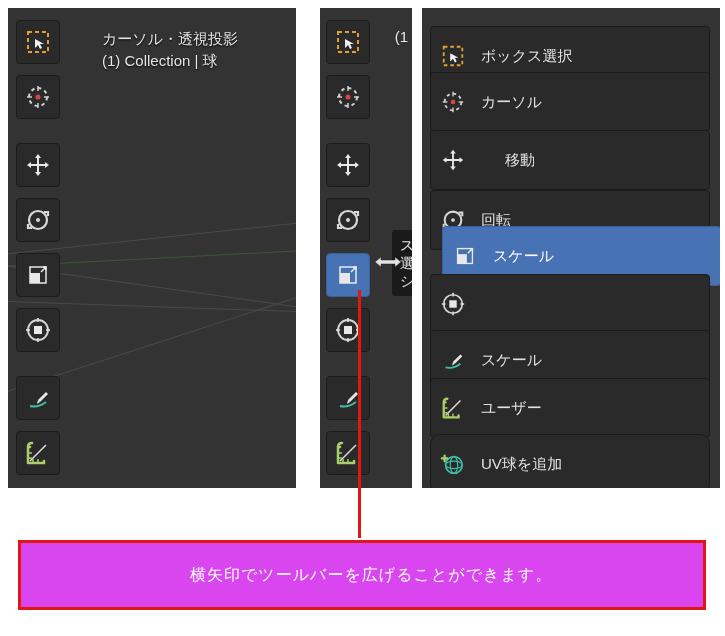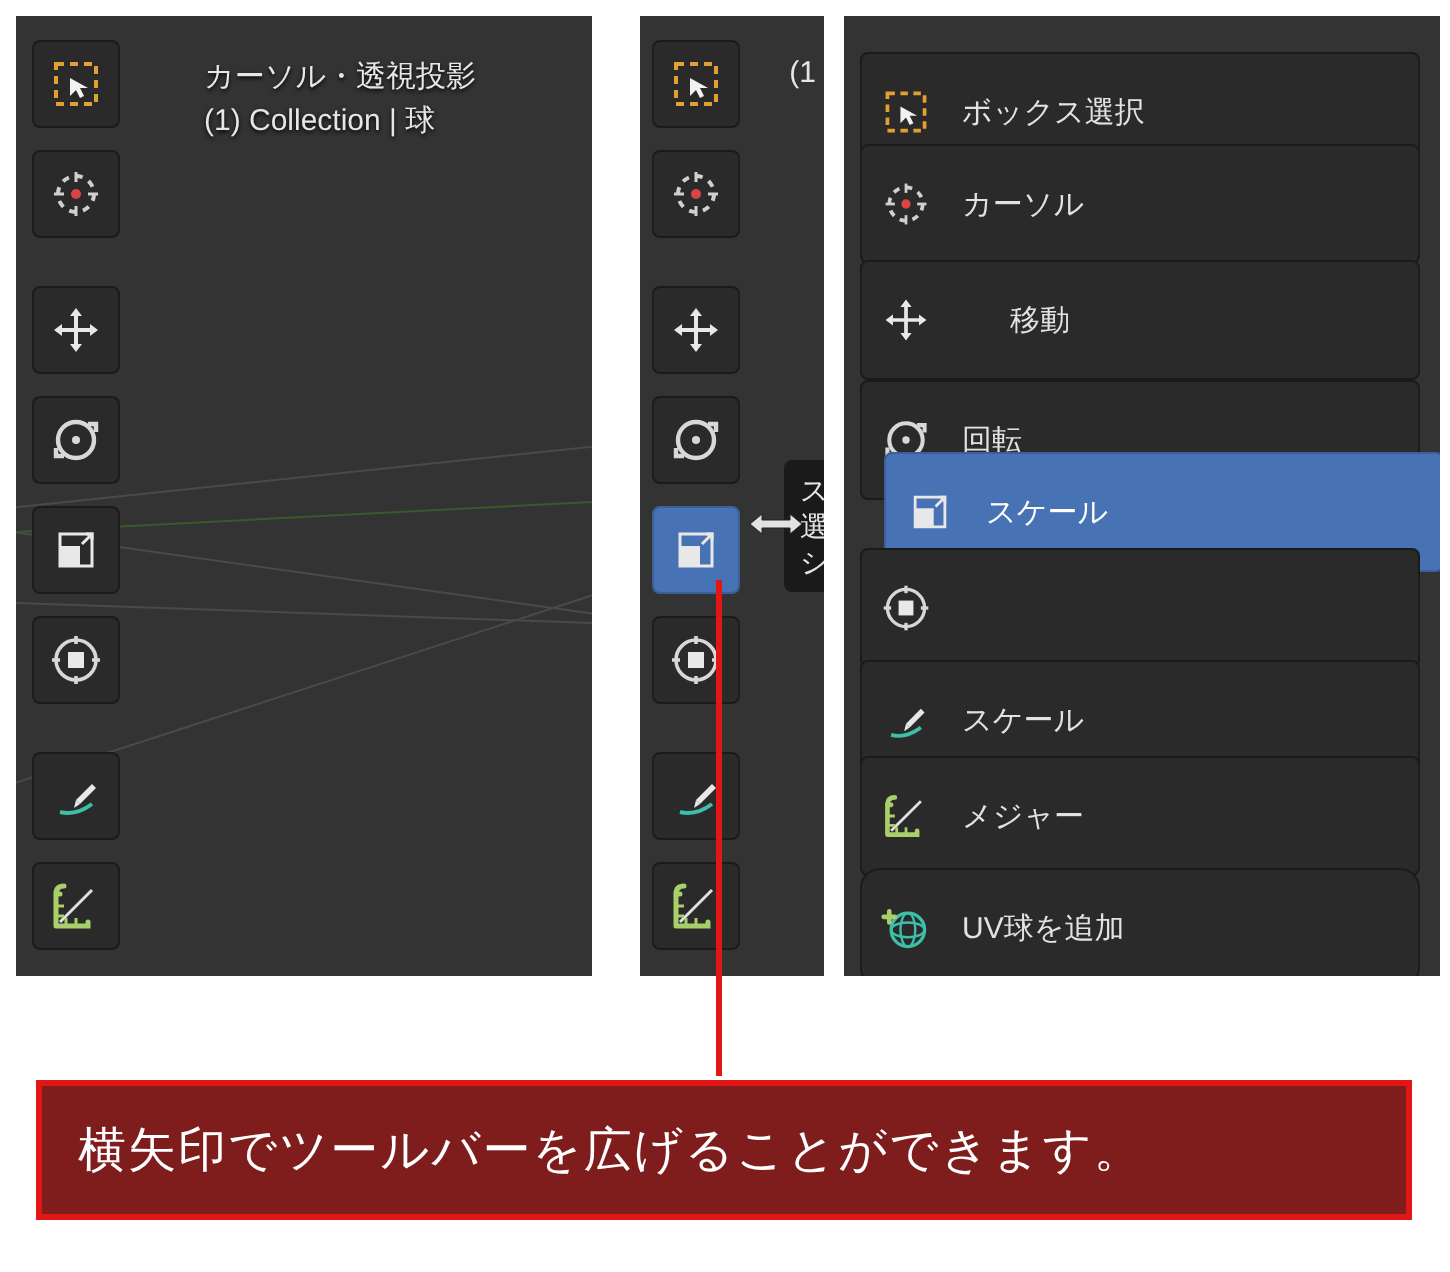--- a/index.html
+++ b/index.html
@@ -105,28 +105,29 @@
       width:3px;
       background:#e31616;
       left: 358px;
       top: 290px;
       height: 248px;
     }
     .caption-box {
       position:absolute;
       left:18px; top:540px;
       width:688px; height:70px;
-      background:#7f1d1d;
+      background:#d946ef;
       border:3px solid #e31616;
       color:#fff;
-      font-size:24px;
+      font-size:16px;
       display:flex;
       align-items:center;
       padding-left:18px;
       letter-spacing:1px;
+      justify-content:center;
     }
     
     
     .persp {
       position:absolute; inset:0; overflow:hidden;
     }
     .persp .pl {
       position:absolute; left:-50%; width:200%; height:1px;
       background:#4a4a4a;
     }
@@ -366,21 +367,21 @@
         </svg>
       </span>
     <span class="wide-label">スケール</span>
   </div>
   <div class="wide-row" style="top:370px;">
     <span class="wide-icon">
         <svg viewBox="0 0 28 28">
           <use href="#ic-measure"></use>
         </svg>
       </span>
-    <span class="wide-label">メジャー</span>
+    <span class="wide-label">ユーザー</span>
   </div>
   <div class="wide-row" style="top:426px;border-radius:10px;">
     <span class="wide-icon">
         <svg viewBox="0 0 28 28">
           <use href="#ic-addmesh"></use>
         </svg>
       </span>
     <span class="wide-label">UV球を追加</span>
   </div>
 </div>

